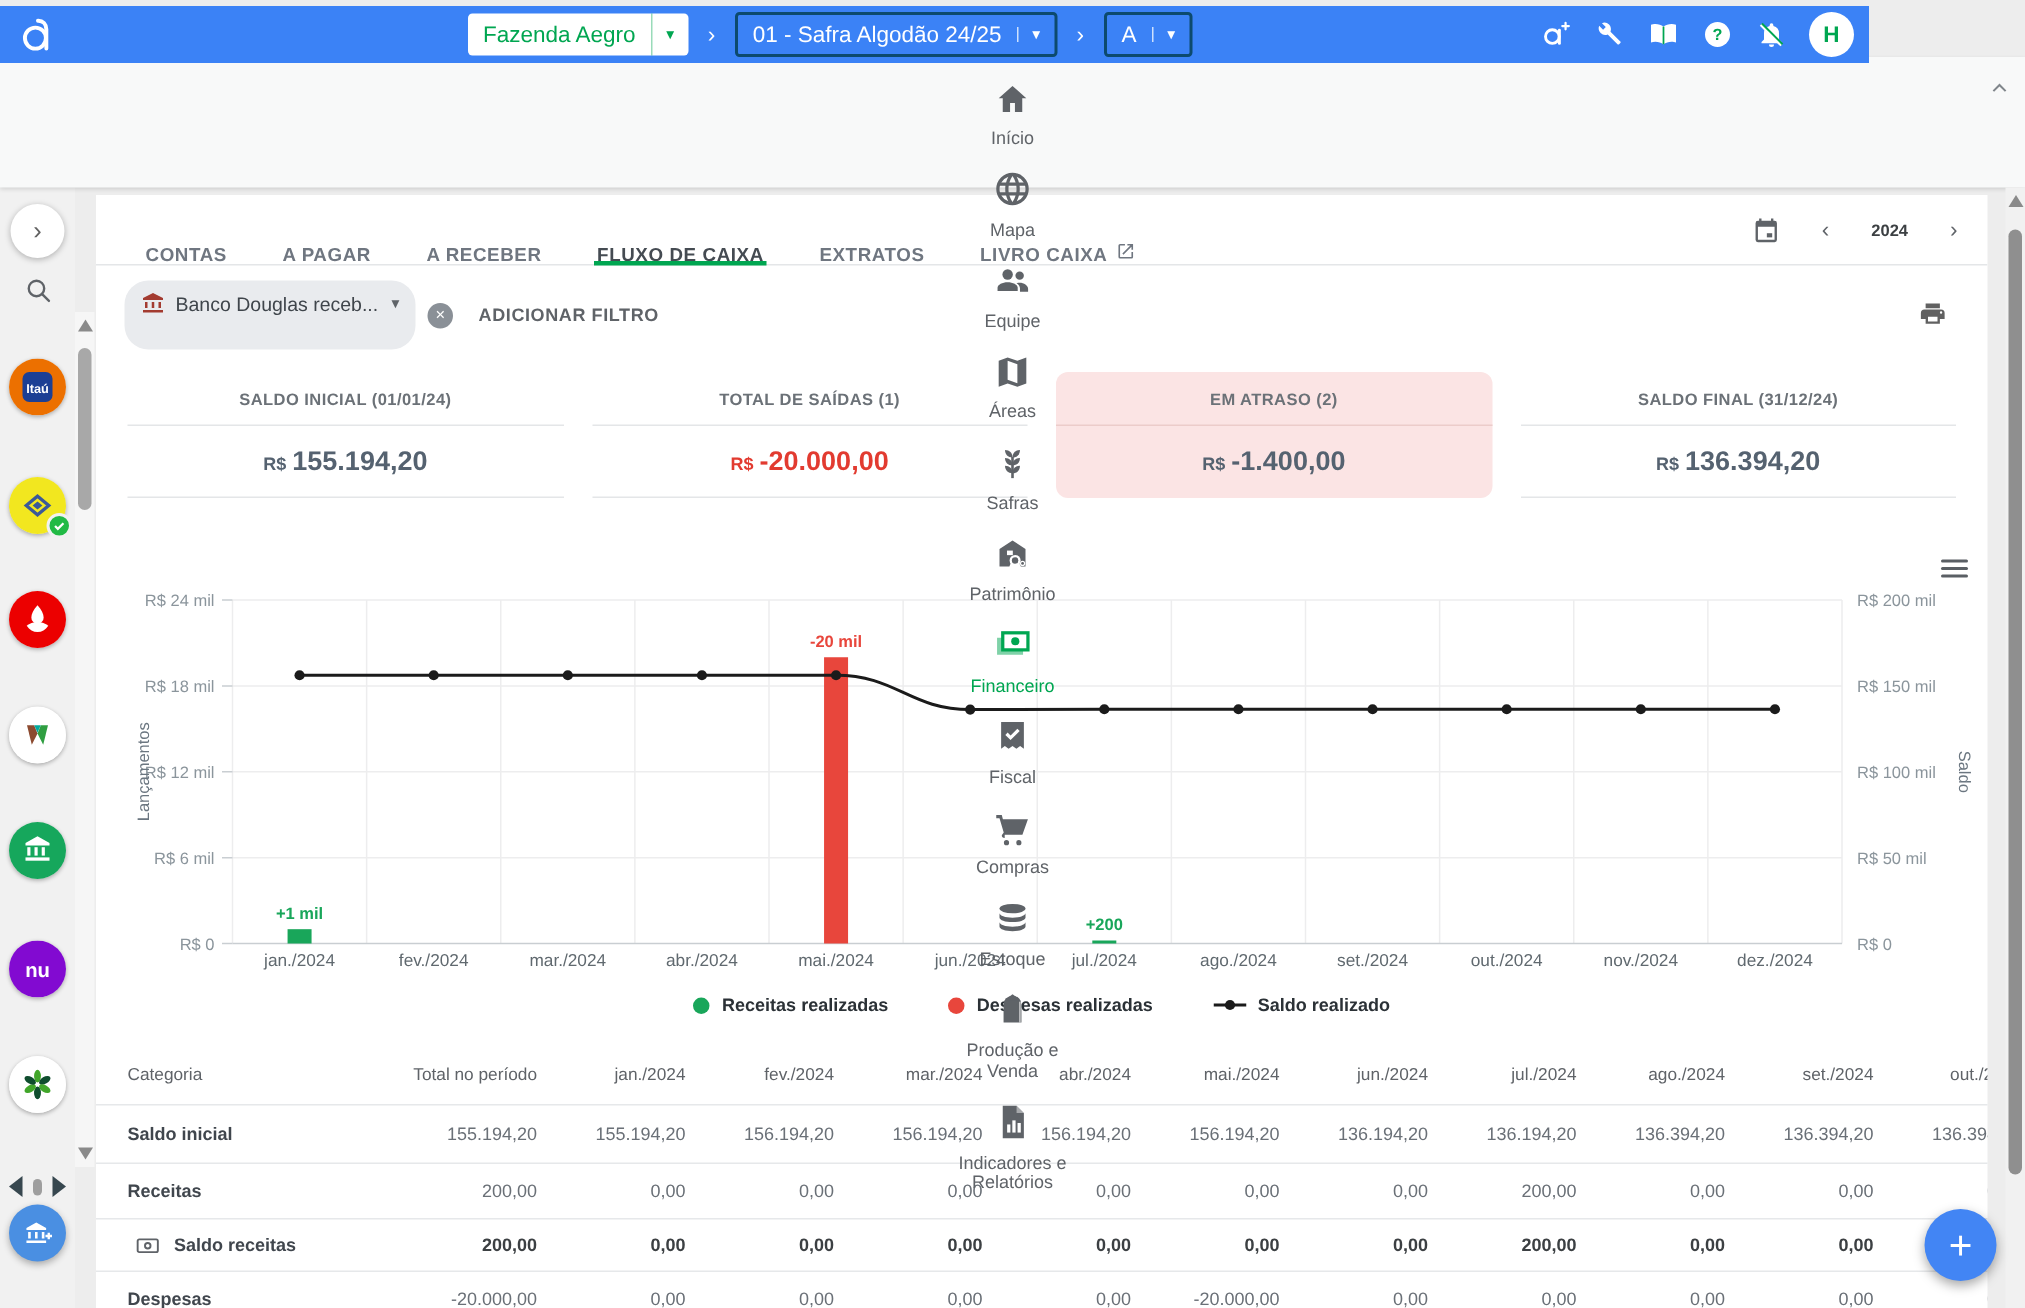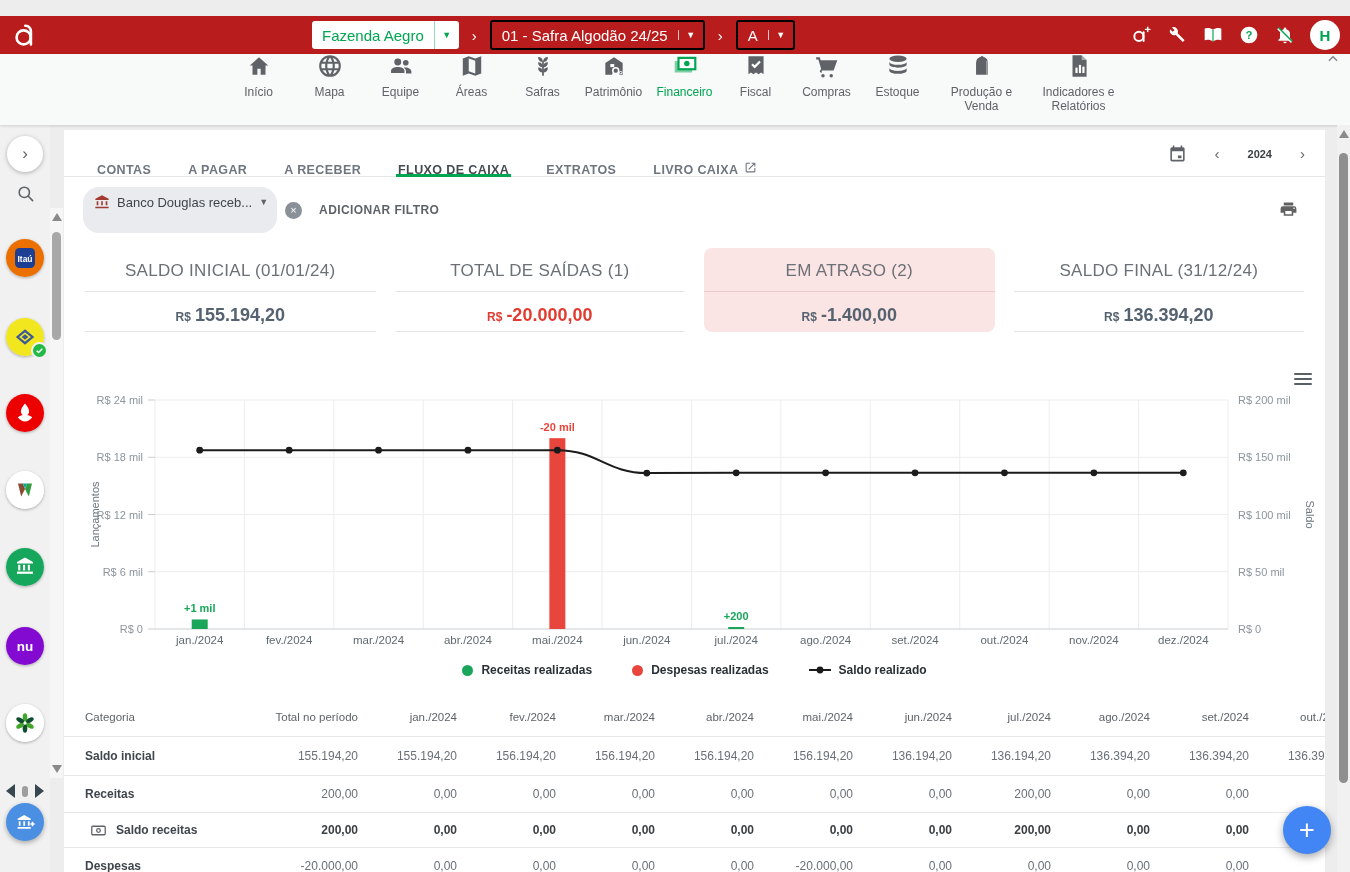--- a/index.html
+++ b/index.html
@@ -1,37 +1,37 @@
 <!DOCTYPE html>
 <html><head>
 <meta charset="utf-8">
 <style>
   html,body{margin:0;padding:0;}
   body{font-family:"Liberation Sans","DejaVu Sans",sans-serif;}
   .stage{position:relative;width:1350px;height:872px;overflow:hidden;background:#ededed;-webkit-font-smoothing:antialiased;}
 
   
-  .topbar{position:absolute;top:16px;left:0;width:1350px;height:38px;background:#b91c1c;z-index:30;display:flex;align-items:center;}
+  .topbar{position:absolute;top:4px;left:0;width:1246px;height:38px;background:#3b82f6;z-index:30;display:flex;align-items:center;}
   .logo{position:absolute;left:13px;top:6px;}
   .crumbs{position:absolute;left:312px;top:0;height:38px;display:flex;align-items:center;}
   .chip{height:28px;border-radius:3px;display:flex;align-items:stretch;font-size:15px;cursor:pointer;}
   .chip .chip-label{display:flex;align-items:center;padding:0 10px;white-space:nowrap;}
   .chip .chip-caret{width:24px;display:flex;align-items:center;justify-content:center;font-size:9px;}
   .chip-solid{background:#fff;color:#00a651;}
   .chip-solid .chip-caret{border-left:1px solid rgba(0,166,81,.4);}
-  .chip-outline{border:2px solid #000000;color:#fff;height:26px;align-items:center;}
+  .chip-outline{border:2px solid #0c4a6e;color:#fff;height:26px;align-items:center;}
   .chip-outline .chip-caret{border-left:1px solid rgba(255,255,255,.75);}
   .crumb-sep{color:#fff;margin:0 13px;font-size:15px;}
   .top-icons{position:absolute;right:10px;top:0;height:38px;display:flex;align-items:center;gap:14px;}
   .top-ico{width:22px;height:22px;display:flex;align-items:center;justify-content:center;cursor:pointer;}
   .avatar{width:30px;height:30px;border-radius:50%;background:#fff;color:#00a651;font-weight:bold;font-size:15px;display:flex;align-items:center;justify-content:center;cursor:pointer;}
 
   
   .navbar{position:absolute;top:38px;left:0;width:1350px;height:87px;background:#f8f9f9;box-shadow:0 1px 3px rgba(0,0,0,.14);z-index:20;display:flex;justify-content:center;}
-  .nav-items{display:flex;align-items:flex-start;gap:13px;padding-top:14px;}
+  .nav-items{display:flex;align-items:center;gap:13px;padding-top:14px;flex-direction:column;}
   .nav-item{display:flex;flex-direction:column;align-items:center;min-width:58px;max-width:84px;color:#5f6368;cursor:pointer;}
   .nav-item.active{color:#00a651;}
   .nav-ico{height:27px;display:flex;align-items:center;justify-content:center;}
   .nav-label{font-size:12px;margin-top:7px;text-align:center;line-height:1.15;}
   .collapse-chevron{position:absolute;right:10px;top:14px;cursor:pointer;}
 
   
   .rail{position:absolute;left:0;top:125px;width:50px;height:747px;background:#f1f1f1;z-index:10;}
   .rail-btn{position:absolute;left:7px;top:11px;width:36px;height:36px;border-radius:50%;background:#fff;box-shadow:0 1px 4px rgba(0,0,0,.28);display:flex;align-items:center;justify-content:center;color:#616161;font-size:17px;cursor:pointer;}
   .rail-search{position:absolute;left:16px;top:59px;cursor:pointer;}
@@ -67,21 +67,21 @@
   .filter-bar{position:absolute;top:63px;left:19px;height:34px;display:flex;align-items:center;}
   .filter-chip{height:30px;background:#e9ebee;border-radius:16px;display:flex;align-items:center;gap:7px;padding:0 9px 16px 11px;cursor:pointer;}
   .filter-chip .fc-label{font-size:13px;color:#3f454b;white-space:nowrap;}
   .fc-caret{font-size:9px;color:#5f6368;}
   .fc-close{width:17px;height:17px;border-radius:50%;background:#8a9097;color:#fff;font-size:11px;line-height:17px;text-align:center;margin-left:8px;cursor:pointer;}
   .add-filter{font-size:12px;font-weight:700;letter-spacing:.4px;color:#5f6368;margin-left:17px;cursor:pointer;}
   .printer{position:absolute;top:70px;right:27px;cursor:pointer;}
 
   .cards{position:absolute;top:118px;left:0;width:100%;display:flex;gap:19px;padding:0 21px;box-sizing:border-box;}
   .card{flex:1;height:84px;text-align:center;position:relative;}
-  .card-label{font-size:17px;letter-spacing:.3px;font-weight:400;color:#6b7177;padding-top:13px;}
+  .card-label{font-size:11px;letter-spacing:.3px;font-weight:700;color:#6b7177;padding-top:13px;}
   .card-hr{height:1px;background:#e4e6e8;margin:10px 0 0;}
   .card-value{margin-top:13px;font-size:18px;font-weight:600;}
   .card-value .rs{font-size:12px;font-weight:700;margin-right:4px;}
   .card::after{content:'';position:absolute;bottom:0;left:0;right:0;height:1px;background:#e4e6e8;}
   .card.highlight{background:#fbe4e4;border-radius:8px;}
   .card.highlight .card-hr{background:#ecccca;}
   .card.highlight::after{display:none;}
 
   .chart-menu{position:absolute;top:240px;right:13px;width:18px;cursor:pointer;}
   .chart-menu span{display:block;height:2.5px;background:#5a5f64;margin:2.5px 0;border-radius:1px;}

